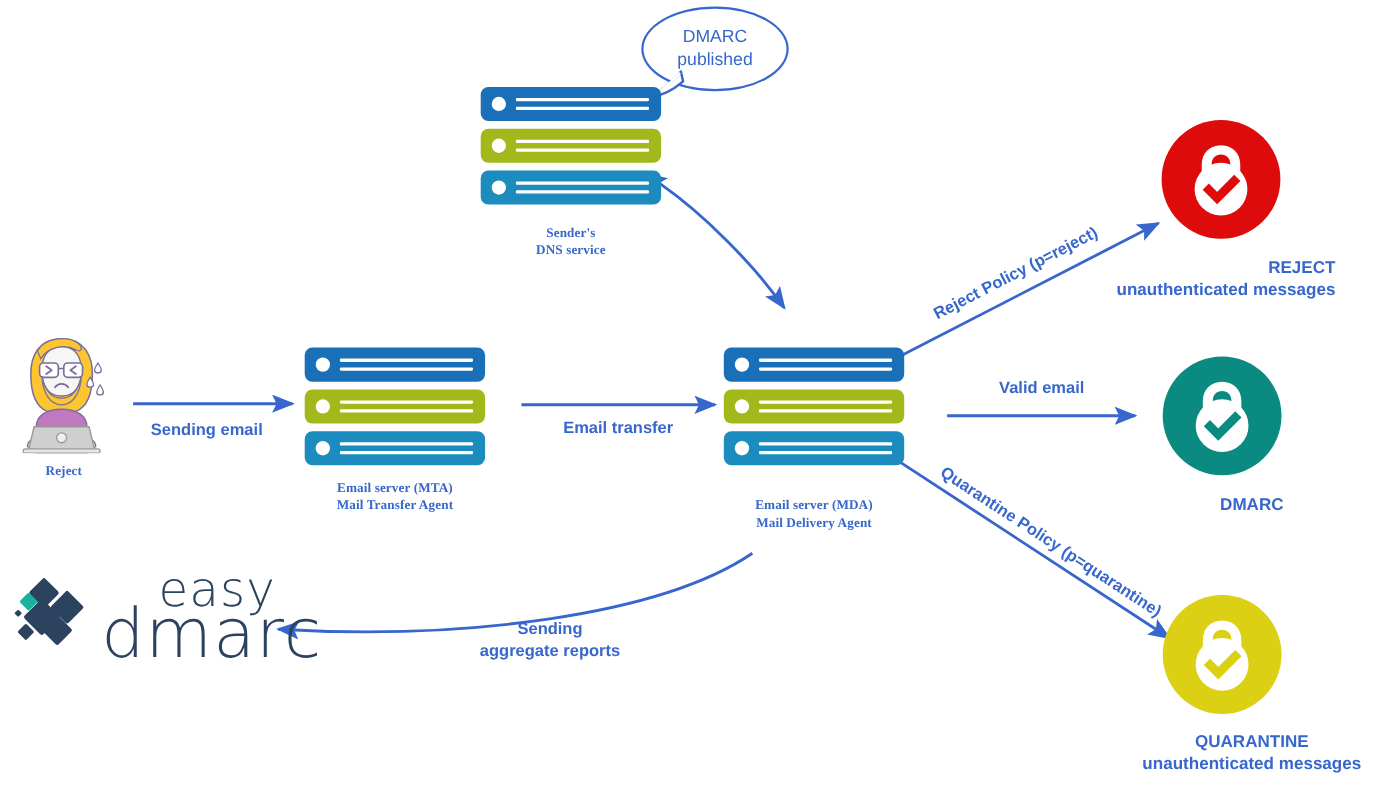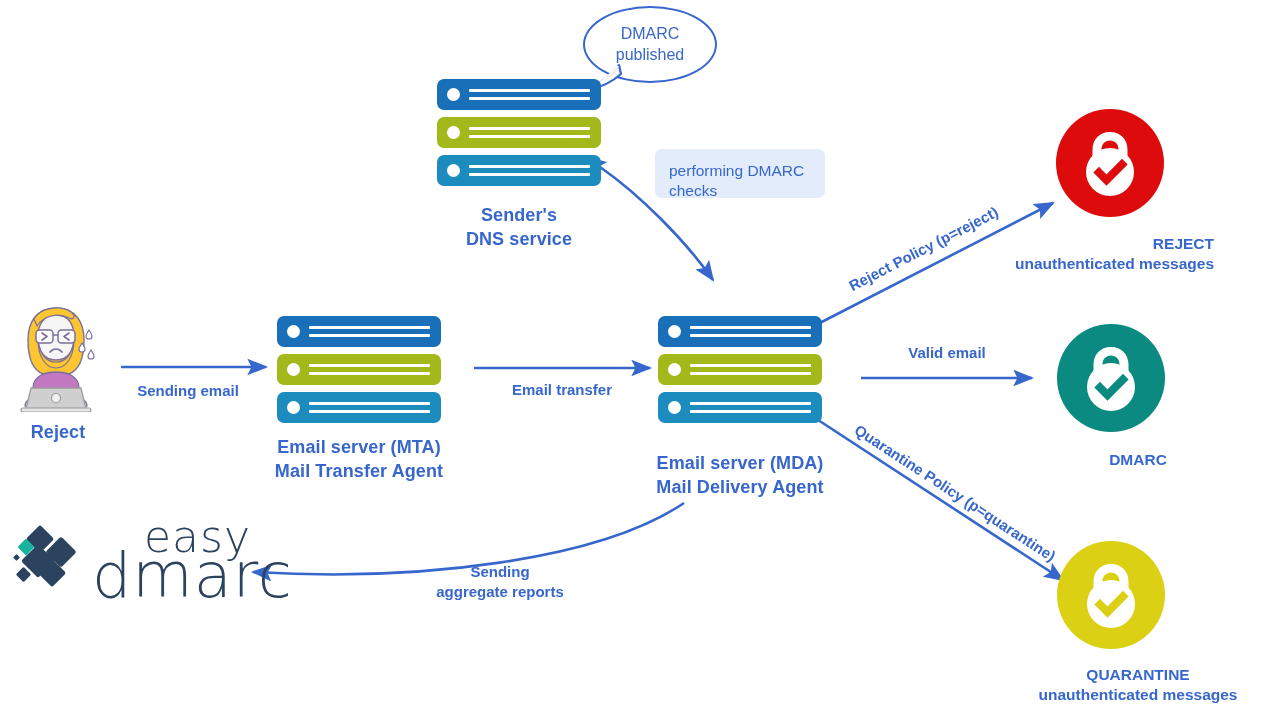--- a/index.html
+++ b/index.html
@@ -18,21 +18,21 @@
   .abs { position: absolute; }
 
   
   .lbl {
     color: #3767cc;
     font-weight: bold;
     text-align: center;
     line-height: 1.32;
     white-space: pre-line;
   }
-  .node-label { font-size: 18px; letter-spacing: .1px; }
+  .node-label { font-size: 12px; letter-spacing: .1px; font-family: Liberation Serif, serif; }
   .flow-label { font-size: 15px; }
   .badge-label { font-size: 15.5px; }
 
   
   .server { width: 164px; }
   .server .bar {
     position: relative;
     height: 31px;
     border-radius: 7px;
     margin-bottom: 7px;
@@ -178,22 +178,20 @@
       <span class="dot"></span>
       <span class="lines">
           <i></i>
           <i></i>
         </span>
     </div>
   </div>
   <div class="abs lbl node-label" style="left:409px; top:204px; width:220px;">Sender's
 DNS service</div>
 
-  <div class="abs checkbox-note" style="left:655px; top:149px; width:170px; height:49px;">performing DMARC
-checks</div>
 
   <div class="abs" style="left:13px; top:302px; width:86px; height:110px;">
     <svg viewBox="0 0 86 110" style="width:86px; height:110px;">
       <rect x="0" y="0" width="86" height="110" fill="#ffffff"></rect>
 
       <path d="M43,6 C22,6 15,22 15,38 C15,56 20,68 30,72 L56,72 C66,68 71,56 71,38
                C71,22 64,6 43,6 Z" fill="#fdc630" stroke="#7a6f9b" stroke-width="1.4"></path>
 
       <path d="M43,13 C30,13 25,23 25,35 C25,49 31,58 43,58 C55,58 61,49 61,35
                C61,23 56,13 43,13 Z" fill="#f7f6f6" stroke="#7a6f9b" stroke-width="1.3"></path>

